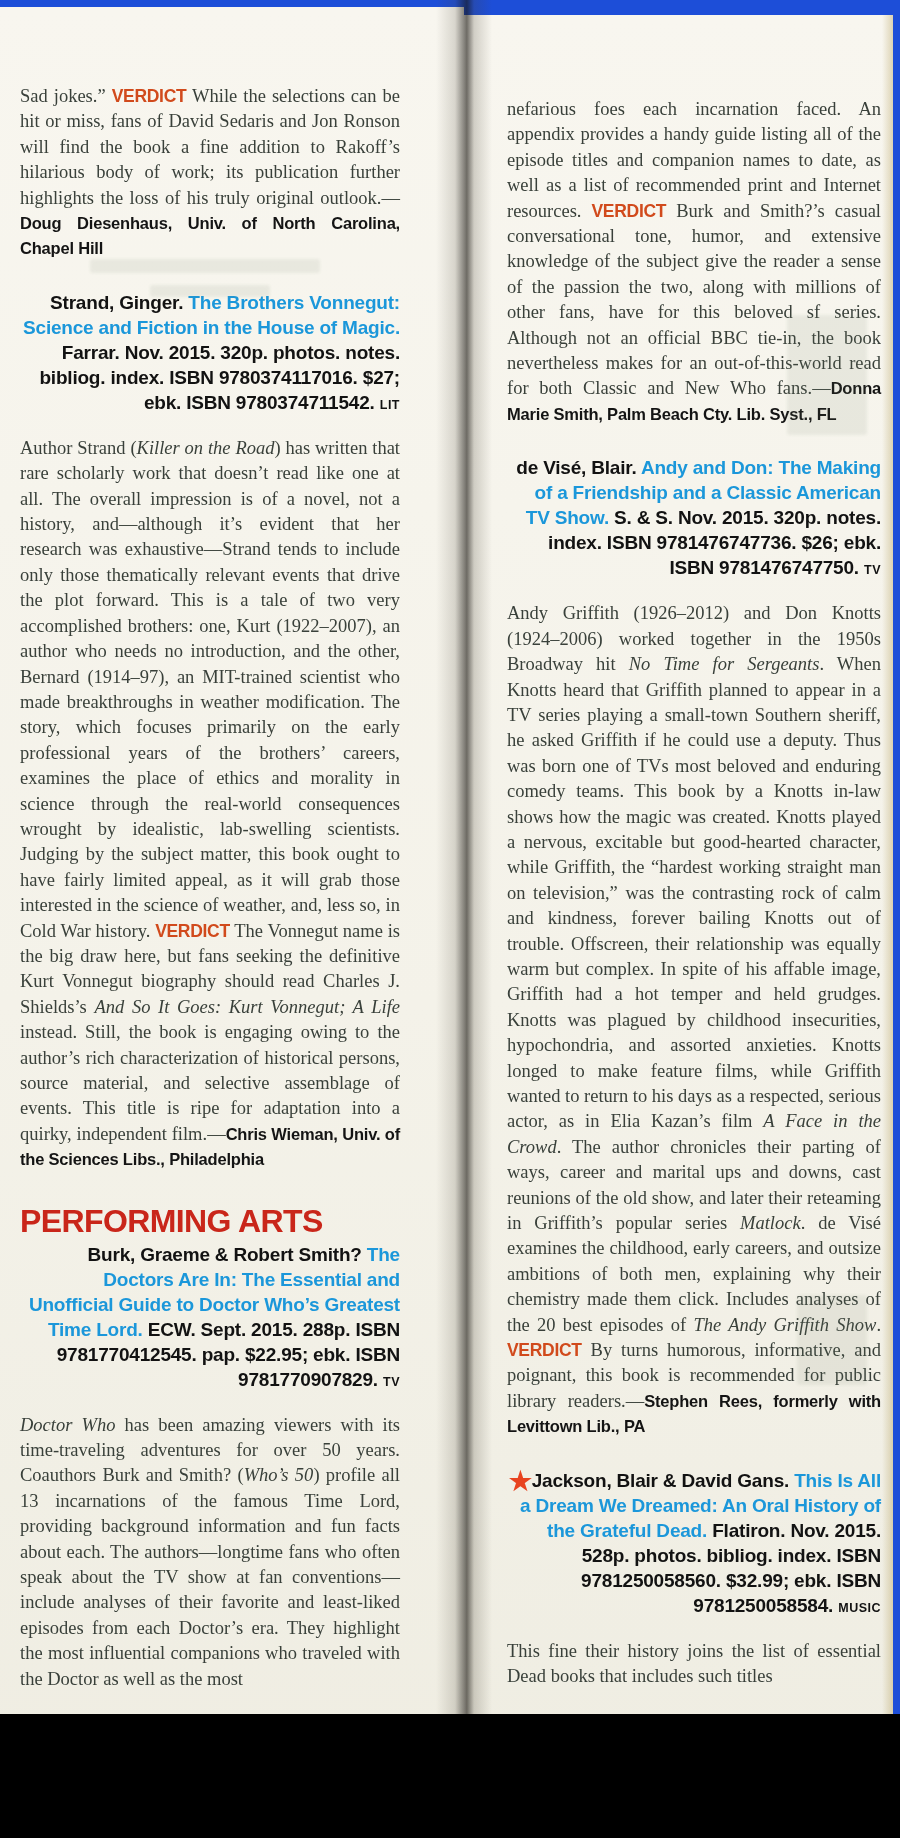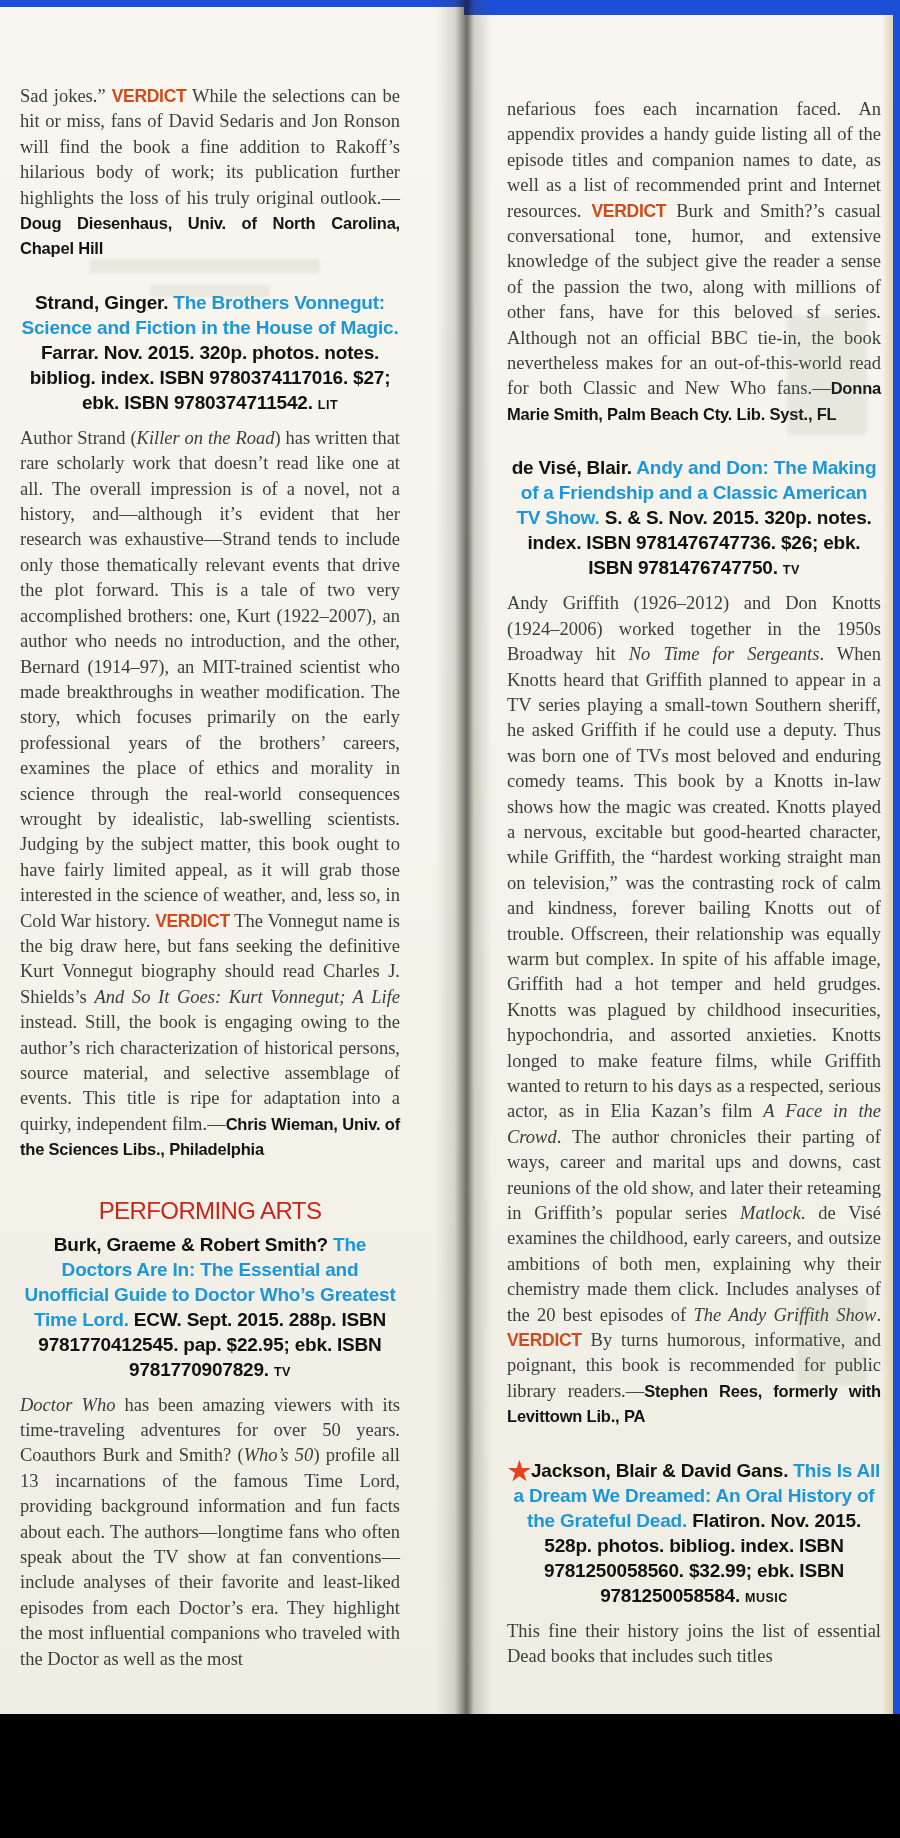--- a/index.html
+++ b/index.html
@@ -31,26 +31,26 @@
   .col-left{left:20px;top:77px;width:380px;}
   .col-right{left:50px;top:82px;width:374px;}
   .block{margin:0;}
   .block-flow{
     font-family:"Liberation Serif", serif;
     font-size:18.5px;line-height:25.4px;color:#39403a;
     text-align:justify;
   }
   .block-head{
     font-weight:bold;font-size:19px;line-height:25px;color:#121212;
-    letter-spacing:-0.2px;text-align:center;margin-top:28px;
+    letter-spacing:-0.2px;text-align:right;margin-top:28px;
   }
-  .block-head + .block-flow{margin-top:8px;}
+  .block-head + .block-flow{margin-top:18px;}
   .block-section{
-    font-weight:normal;font-size:24px;line-height:32px;color:#c9261a;
-    letter-spacing:-0.6px;text-align:center;margin-top:32px;margin-bottom:5px;
+    font-weight:bold;font-size:32px;line-height:32px;color:#c9261a;
+    letter-spacing:-0.6px;text-align:left;margin-top:32px;margin-bottom:5px;
   }
   .block-section + .block-head{margin-top:2px;}
   .seg-body{}
   .seg-italic{font-style:italic;}
   .seg-verdict{
     font-family:"Liberation Sans", sans-serif;font-weight:bold;
     font-size:17.5px;color:#d14a1c;letter-spacing:-0.3px;
   }
   .seg-attrib{
     font-family:"Liberation Sans", sans-serif;font-weight:bold;

